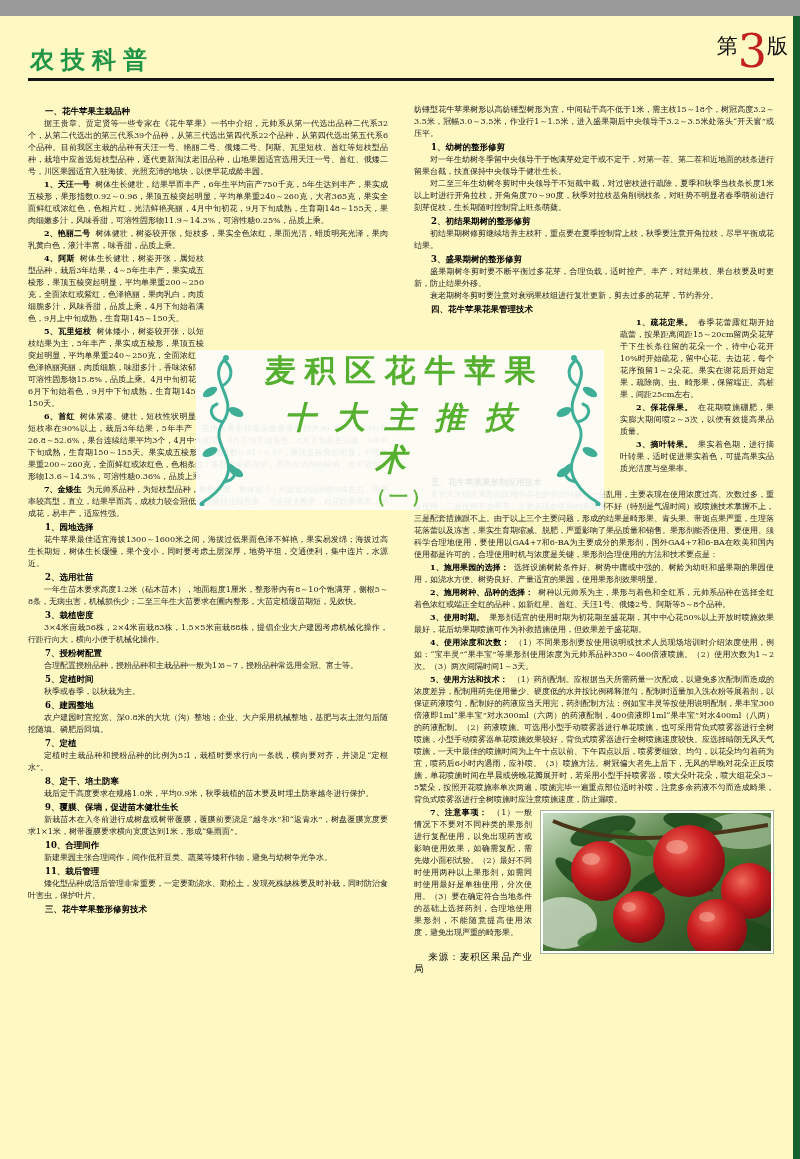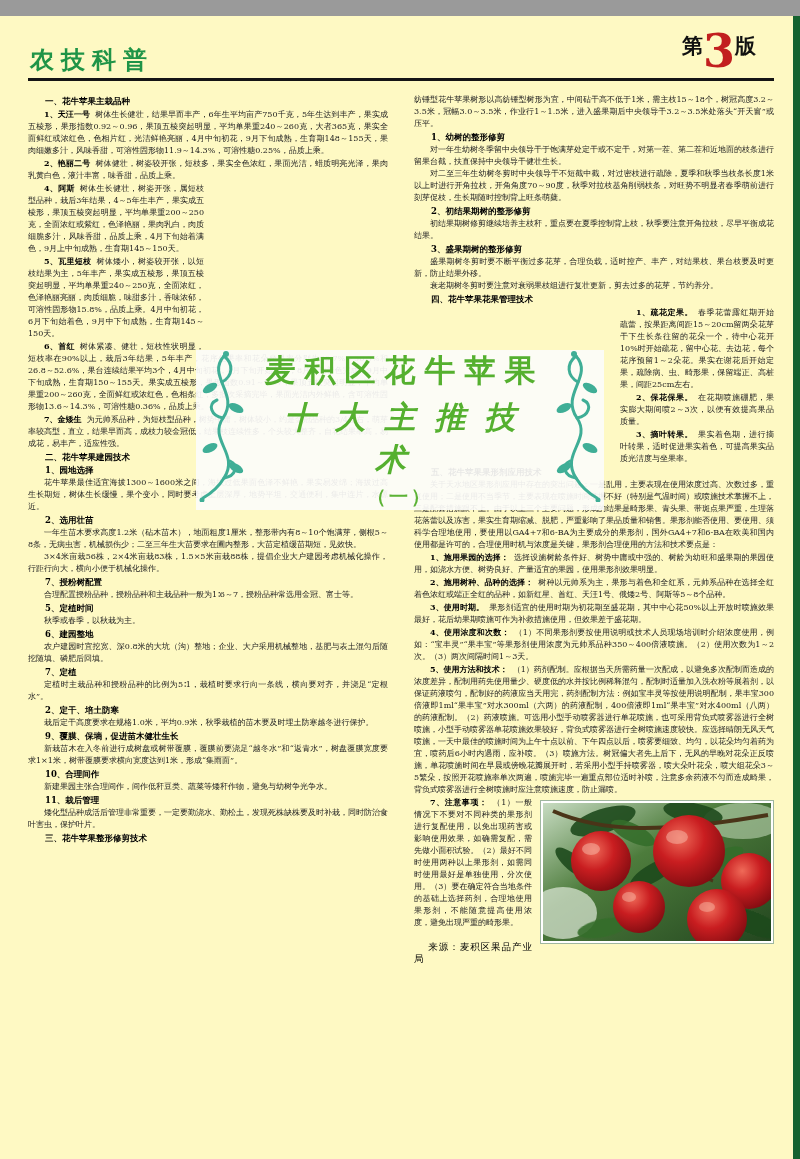--- a/index.html
+++ b/index.html
@@ -1,38 +1,38 @@
 <!DOCTYPE html>
 <html><head>
 <meta charset="utf-8">
 <style>
   html,body{margin:0;padding:0;background:#9a9a9a;}
   .page{position:relative;width:800px;height:1154px;margin:16px auto;background:#fef9c3;
         font-family:"DejaVu Serif","Liberation Serif",serif;overflow:hidden;}
   .right-strip{position:absolute;top:0;right:0;width:7px;height:100%;background:#15622f;}
   .masthead{position:absolute;left:30px;top:28px;font-size:24px;font-weight:bold;
             color:#1f9447;letter-spacing:7px;}
-  .edition{position:absolute;right:44px;top:12px;color:#111;font-weight:bold;line-height:1;}
+  .edition{position:absolute;right:12px;top:12px;color:#111;font-weight:normal;line-height:1;}
   .edition .pre,.edition .suf{font-size:21px;vertical-align:14px;}
   .edition .num{font-size:46px;color:#c21f1f;vertical-align:0;}
   .rule{position:absolute;left:28px;right:26px;top:62px;height:3px;background:#151515;}
-  .columns{position:absolute;left:28px;top:78px;width:746px;display:flex;gap:26px;}
+  .columns{position:absolute;left:28px;top:88px;width:746px;display:flex;gap:26px;}
   .col{width:362px;font-size:8px;line-height:12px;color:#222;text-align:justify;}
   .p{margin:0;text-indent:2em;}
   .cont{text-indent:0;}
   .h2,.h3{margin:1px 0;font-weight:bold;font-size:8.5px;color:#000;text-indent:2em;}
   .lead{font-weight:bold;color:#000;margin-right:5px;}
   .spacer-left{float:right;width:178px;height:158px;margin:0 0 2px 6px;}
   .spacer-right{float:left;width:200px;height:158px;margin:0 6px 2px 0;}
   .photo{float:right;width:228px;height:138px;margin:4px 0 2px 8px;border:1px solid #9fb79f;
          background:#fff;padding:2px;box-sizing:content-box;}
   .photo svg{display:block;}
   .caption{margin-top:12px;font-weight:normal;font-size:9.5px;color:#000;text-indent:1.5em;}
   .center-title{position:absolute;left:196px;top:334px;width:408px;height:160px;
-                display:flex;align-items:flex-start;justify-content:space-between;
+                display:flex;align-items:center;justify-content:space-between;
                 background:rgba(252,252,250,0.92);}
   .title-text{flex:1;text-align:center;color:#55b02f;font-weight:bold;
               font-family:"DejaVu Sans","Liberation Sans",sans-serif;}
   .tl1{font-size:31px;letter-spacing:9px;text-indent:9px;}
   .tl2{font-size:31px;letter-spacing:19px;text-indent:19px;margin-top:5px;font-style:italic;}
   .tl3{font-size:19px;letter-spacing:3px;margin-top:3px;color:#5cb335;}
   .flourish{width:52px;height:152px;flex:0 0 auto;}
   .flourish.mirror{transform:scaleX(-1);}
 </style>
 </head>
@@ -46,42 +46,43 @@
   <div class="edition">
     <span class="pre">第</span><span class="num">3</span><span class="suf">版</span>
   </div>
 
   <div class="rule"></div>
 
   <div class="columns">
 
     <div class="col">
       <p class="h2">一、花牛苹果主栽品种</p>
+      <p class="p">据王贵章、贾定贤等一些专家在《花牛苹果》一书中介绍，元帅系从第一代选出品种二代系32个，从第二代选出的第三代系39个品种，从第三代选出第四代系22个品种，从第四代选出第五代系6个品种。目前我区主栽的品种有天汪一号、艳丽二号、俄矮二号、阿斯、瓦里短枝、首红等短枝型品种，栽培中应首选短枝型品种，逐代更新淘汰老旧品种，山地果园适宜选用天汪一号、首红、俄矮二号，川区果园适宜入驻海拔、光照充沛的地块，以便早花成龄丰园。</p>
       <p class="p"><b class="lead">1、天汪一号</b><span>树体生长健壮，结果早而丰产，6年生平均亩产750千克，5年生达到丰产，果实成五棱形，果形指数0.92～0.96，果顶五棱突起明显，平均单果重240～260克，大者365克，果实全面鲜红或浓红色，色相片红，光洁鲜艳亮丽，4月中旬初花，9月下旬成熟，生育期148～155天，果肉细嫩多汁，风味香甜，可溶性固形物11.9～14.3%，可溶性糖0.25%，品质上乘。</span></p>
       <p class="p"><b class="lead">2、艳丽二号</b><span>树体健壮，树姿较开张，短枝多，果实全色浓红，果面光洁，蜡质明亮光泽，果肉乳黄白色，液汁丰富，味香甜，品质上乘。</span></p>
       <span class="spacer-left"></span>
       <p class="p"><b class="lead">4、阿斯</b><span>树体生长健壮，树姿开张，属短枝型品种，栽后3年结果，4～5年生丰产，果实成五棱形，果顶五棱突起明显，平均单果重200～250克，全面浓红或紫红，色泽艳丽，果肉乳白，肉质细脆多汁，风味香甜，品质上乘，4月下旬始着满色，9月上中旬成熟，生育期145～150天。</span></p>
       <p class="p"><b class="lead">5、瓦里短枝</b><span>树体矮小，树姿较开张，以短枝结果为主，5年丰产，果实成五棱形，果顶五棱突起明显，平均单果重240～250克，全面浓红，色泽艳丽亮丽，肉质细脆，味甜多汁，香味浓郁，可溶性固形物15.8%，品质上乘。4月中旬初花，6月下旬始着色，9月中下旬成熟，生育期145～150天。</span></p>
       <p class="p"><b class="lead">6、首红</b><span>树体紧凑、健壮，短枝性状明显，短枝率在90%以上，栽后3年结果，5年丰产，花序坐果率和花朵坐果率分别为90.7%～96.3%和26.8～52.6%，果台连续结果平均3个，4月中旬初花，4月下旬开始着色，8月下旬着色完成，9月中下旬成熟，生育期150～155天。果实成五棱形，果形指数0.91～0.97，果顶五棱突起明显，平均单果重200～260克，全面鲜红或浓红色，色相条红，多批次采摘完毕，果面光洁内外鲜艳，含可溶性固形物13.6～14.3%，可溶性糖0.36%，品质上乘。</span></p>
       <p class="p"><b class="lead">7、金矮生</b><span>为元帅系品种，为短枝型品种，树势中庸，树体较小，约是金冠品种的3/4左右，萌芽率较高型，直立，结果早而高，成枝力较金冠低，结果枝连续性多，个头较大整齐，自花结果率高，易成花，易丰产，适应性强。</span></p>
-      <p class="h2">二、花牛苹果建园技术</p>
       <p class="h3">1、园地选择</p>
       <p class="p">花牛苹果最佳适宜海拔1300～1600米之间，海拔过低果面色泽不鲜艳，果实易发绵；海拔过高生长期短，树体生长缓慢，果个变小，同时要考虑土层深厚，地势平坦，交通便利，集中连片，水源近。</p>
       <p class="h3">2、选用壮苗</p>
       <p class="p">一年生苗木要求高度1.2米（砧木苗木），地面粗度1厘米，整形带内有8～10个饱满芽，侧根5～8条，无病虫害，机械损伤少；二至三年生大苗要求在圃内整形，大苗定植缓苗期短，见效快。</p>
+      <p class="h3">3、栽植密度</p>
       <p class="p">3×4米亩栽56株，2×4米亩栽83株，1.5×5米亩栽88株，提倡企业大户建园考虑机械化操作，行距行向大，横向小便于机械化操作。</p>
       <p class="h3">7、授粉树配置</p>
       <p class="p">合理配置授粉品种，授粉品种和主栽品种一般为1∶6～7，授粉品种常选用金冠、富士等。</p>
       <p class="h3">5、定植时间</p>
       <p class="p">秋季或春季，以秋栽为主。</p>
       <p class="h3">6、建园整地</p>
       <p class="p">农户建园时宜挖宽、深0.8米的大坑（沟）整地；企业、大户采用机械整地，基肥与表土混匀后随挖随填、磷肥后回填。</p>
       <p class="h3">7、定植</p>
       <p class="p">定植时主栽品种和授粉品种的比例为5∶1，栽植时要求行向一条线，横向要对齐，并浇足“定根水”。</p>
-      <p class="h3">2、定干、培土防寒</p>
+      <p class="h3">8、定干、培土防寒</p>
       <p class="p">栽后定干高度要求在规格1.0米，平均0.9米，秋季栽植的苗木要及时埋土防寒越冬进行保护。</p>
       <p class="h3">9、覆膜、保墒，促进苗木健壮生长</p>
       <p class="p">新栽苗木在入冬前进行成树盘或树带覆膜，覆膜前要浇足“越冬水”和“返青水”，树盘覆膜宽度要求1×1米，树带覆膜要求横向宽度达到1米，形成“集雨面”。</p>
       <p class="h3">10、合理间作</p>
       <p class="p">新建果园主张合理间作，间作低秆豆类、蔬菜等矮秆作物，避免与幼树争光争水。</p>
       <p class="h3">11、栽后管理</p>
       <p class="p">矮化型品种成活后管理非常重要，一定要勤浇水、勤松土，发现死株缺株要及时补栽，同时防治食叶害虫，保护叶片。</p>
       <p class="h2">三、花牛苹果整形修剪技术</p>
     </div>
 

